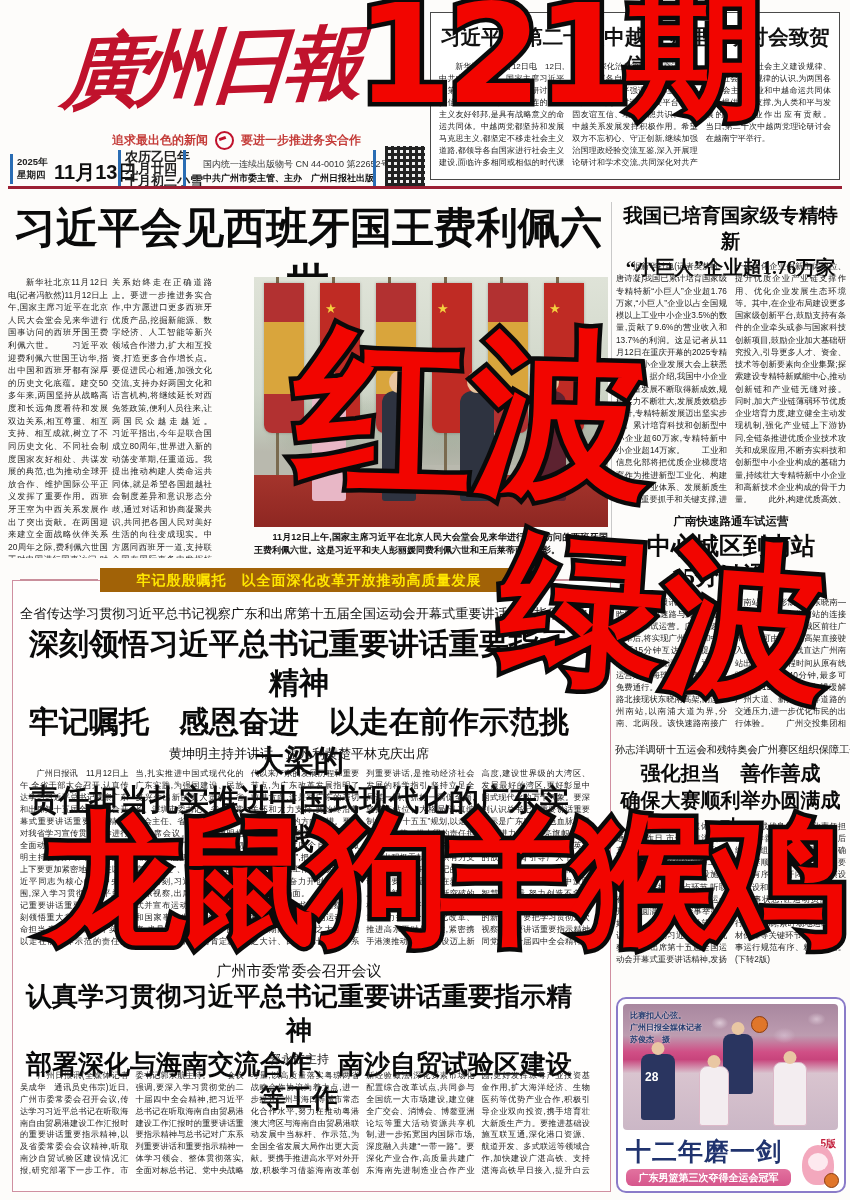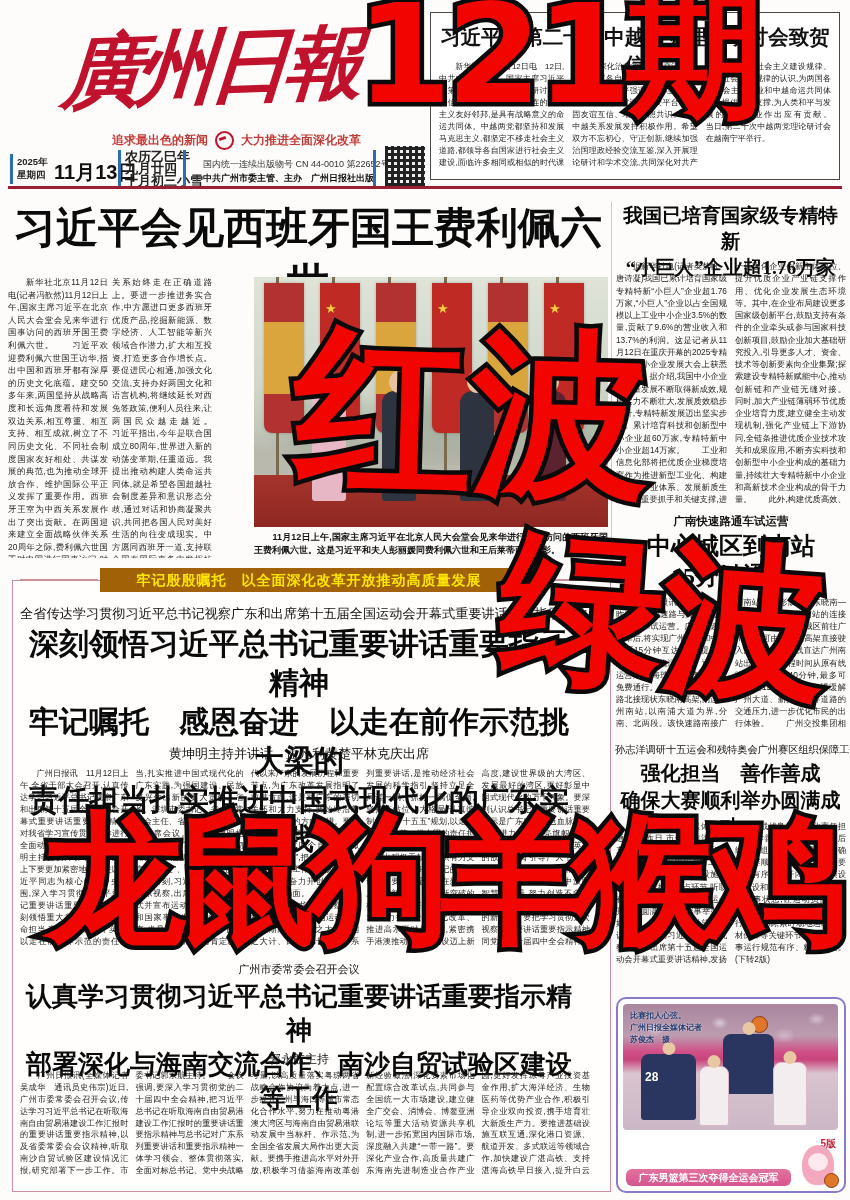--- a/index.html
+++ b/index.html
@@ -73,21 +73,21 @@
   
   .mid-box{position:absolute;left:12px;top:580px;width:597px;height:610px;border:1.5px solid #cf8fa0;background:#fffefd;}
   .banner{position:absolute;left:100px;top:568px;width:418px;height:24px;background:#a16207;color:#ffe600;
     font-size:14px;font-weight:bold;text-align:center;line-height:24px;z-index:5;letter-spacing:1px;}
   .banner-line{position:absolute;top:579px;height:2px;background:#c98f9b;z-index:4;}
   .pm-kicker{position:absolute;left:20px;top:605px;width:560px;font-size:13.2px;color:#111;white-space:nowrap;z-index:3;}
   .pm-head{position:absolute;left:18px;top:624px;width:562px;text-align:center;font-size:30px;font-weight:bold;color:#0a0a0a;line-height:39px;z-index:3;}
   .pm-byline{position:absolute;left:18px;top:745px;width:562px;text-align:center;font-size:13px;color:#111;z-index:3;}
   .pm-cols{position:absolute;left:20px;top:768px;width:570px;height:188px;column-count:5;column-gap:7px;
     font-size:8.2px;line-height:1.46;color:#1d1d1d;text-align:justify;overflow:hidden;z-index:3;}
-  .cm-kicker{position:absolute;left:18px;top:962px;width:562px;text-align:center;font-size:11px;color:#111;z-index:3;}
+  .cm-kicker{position:absolute;left:18px;top:962px;width:562px;text-align:center;font-size:15px;color:#111;z-index:3;}
   .cm-head{position:absolute;left:14px;top:980px;width:570px;text-align:center;font-size:26px;font-weight:bold;color:#0a0a0a;line-height:34px;z-index:3;}
   .cm-byline{position:absolute;left:18px;top:1051px;width:562px;text-align:center;font-size:12px;color:#111;z-index:3;}
   .cm-cols{position:absolute;left:20px;top:1070px;width:570px;height:112px;column-count:5;column-gap:7px;
     font-size:8.2px;line-height:1.45;color:#1d1d1d;text-align:justify;overflow:hidden;z-index:3;}
 
   
   .sun-kicker{position:absolute;left:615px;top:743px;width:231px;text-align:center;font-size:10.2px;color:#111;white-space:nowrap;}
   .sun-head{position:absolute;left:615px;top:760px;width:231px;text-align:center;font-size:20px;font-weight:bold;color:#0a0a0a;line-height:27px;}
   .sun-cols{position:absolute;left:616px;top:820px;width:230px;height:170px;column-count:2;column-gap:8px;
     font-size:8.3px;line-height:1.46;color:#1d1d1d;text-align:justify;overflow:hidden;}
@@ -97,21 +97,21 @@
     background:linear-gradient(180deg,#a8879f 0%,#bd9cb0 25%,#d04f86 38%,#c8447c 44%,#d9c4cf 55%,#cbb7c6 100%);}
   .bk-photo .spots{position:absolute;inset:0;
     background:radial-gradient(14px 10px at 15% 20%,#e7d7e2aa,transparent 70%),
                radial-gradient(12px 9px at 45% 15%,#efe3ebaa,transparent 70%),
                radial-gradient(16px 11px at 75% 25%,#d9c2d4aa,transparent 70%),
                radial-gradient(13px 9px at 90% 12%,#e5d4e0aa,transparent 70%);}
   .bk-note{position:absolute;left:7px;top:6px;font-size:8px;color:#243a6e;font-weight:bold;line-height:1.5;text-shadow:0 0 2px #ffffffcc;}
   .ball{position:absolute;left:128px;top:12px;width:15px;height:15px;border-radius:50%;background:#e0762a;border:1px solid #8a3d10;}
   .player{position:absolute;border-radius:8px 8px 3px 3px;}
   .player .phead{position:absolute;left:50%;top:-12px;transform:translateX(-50%);width:13px;height:13px;border-radius:50%;background:#e9c7a3;}
-  .pl-navy{background:#2a3560;padding-left:21px;}
+  .pl-navy{background:#2a3560;}
   .pl-white{background:#f3edf0;border:1px solid #dcb8c8;}
   .jersey-num{position:absolute;left:4px;top:16px;color:#fff;font-size:12px;font-weight:bold;}
   .bk-title-row{position:absolute;left:8px;top:136px;width:214px;}
   .bk-title{font-family:"Liberation Serif","DejaVu Serif",serif;font-size:25px;font-weight:bold;color:#20336e;letter-spacing:1px;}
   .bk-badge{position:absolute;right:4px;top:2px;font-size:10px;font-weight:bold;color:#c21d3a;}
   .bk-sub{position:absolute;left:8px;top:170px;width:165px;height:17px;background:linear-gradient(180deg,#e2729f,#d6568c);
     color:#fff;font-size:10px;font-weight:bold;text-align:center;line-height:17px;border-radius:6px;white-space:nowrap;}
   .mascot{position:absolute;right:6px;top:140px;width:40px;height:50px;}
   .mascot .mbody{position:absolute;left:4px;top:6px;width:32px;height:40px;background:#f3a8bd;border-radius:55% 55% 48% 48%;}
   .mascot .mface{position:absolute;left:10px;top:14px;width:20px;height:18px;background:#fde9ef;border-radius:50%;}
@@ -129,21 +129,21 @@
 </head>
 <body>
 
 <div class="page">
 
   <div class="masthead-title">廣州日報</div>
 
   <div class="slogan">
     <span>追求最出色的新闻</span>
     <span class="logo-icon"></span>
-    <span>大力推进全面深化改革</span>
+    <span>要进一步推进务实合作</span>
   </div>
 
   <div class="vbar" style="left:10px;top:154px;height:30px;"></div>
   <div class="d-small" style="left:17px;top:155px;">
     <div>2025年</div>
     <div>星期四</div>
   </div>
   <div class="d-main" style="left:54px;top:159px;">11月13日</div>
   <div class="vbar" style="left:118px;top:150px;height:37px;"></div>
   <div class="d-lunar" style="left:125px;top:151px;">
@@ -260,20 +260,21 @@
       <div class="player pl-white" style="left:150px;top:58px;width:32px;height:62px;">
           <div class="phead"></div>
         </div>
       <div class="bk-note">
         <div>比赛扣人心弦。</div>
         <div>广州日报全媒体记者</div>
         <div>苏俊杰　摄</div>
       </div>
     </div>
     <div class="bk-title-row">
+      <span class="bk-title">十二年磨一剑</span>
       <span class="bk-badge">5版</span>
     </div>
     <div class="bk-sub">广东男篮第三次夺得全运会冠军</div>
     <div class="mascot">
       <div class="mbody"></div>
         <div class="mface"></div>
         <div class="mball"></div>
     </div>
   </div>
 

